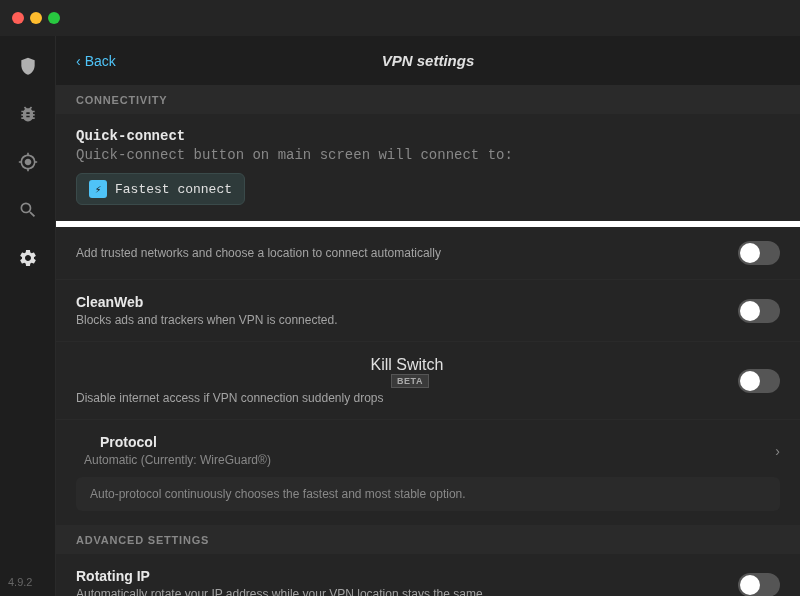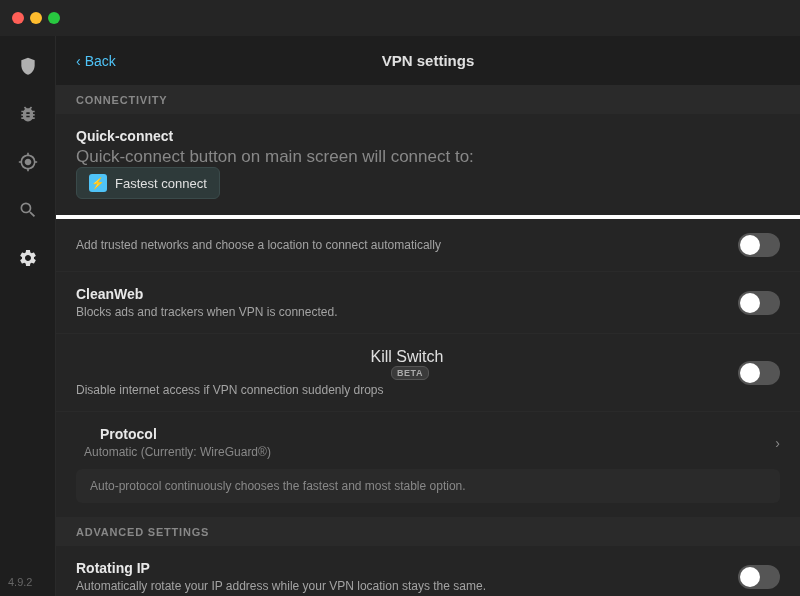--- a/index.html
+++ b/index.html
@@ -112,20 +112,21 @@
       color: #4fc3f7;
     }
 
     .header-title {
       position: absolute;
       left: 50%;
       transform: translateX(-50%);
       font-size: 15px;
       font-weight: 600;
       color: #e0e0e0;
+      font-style: italic;
     }
 
     
     .settings-scroll {
       flex: 1;
       overflow-y: auto;
       padding: 0;
     }
 
     .settings-scroll::-webkit-scrollbar {
@@ -196,34 +197,36 @@
       border-radius: 50%;
       background: #fff;
       top: 2px;
       left: 2px;
       transition: left 0.2s;
     }
 
     
     .quick-connect-item {
       padding: 14px 20px 16px;
-      border-bottom: 4px solid #ffffff;
+      border-bottom: 6px solid #ffffff;
       background: #252525;
+      font-family: Liberation Mono, monospace;
     }
 
     .quick-connect-title {
       font-size: 14px;
       font-weight: 600;
       color: #e8e8e8;
       margin-bottom: 3px;
     }
 
     .quick-connect-desc {
-      font-size: 17px;
-      color: #888;
+      font-size: 14px;
+      color: #888;
+      margin-bottom: 10px;
     }
 
     .fastest-location-btn {
       display: inline-flex;
       align-items: center;
       gap: 8px;
       background: #2e3a3a;
       border: 1px solid #3a4a4a;
       border-radius: 6px;
       padding: 6px 12px;
@@ -242,21 +245,21 @@
       align-items: center;
       justify-content: center;
       font-size: 11px;
       color: #1a1a1a;
     }
 
     
     .beta-badge {
       background: #3a3a3a;
       border: 1px solid #555;
-      border-radius: 6px;
+      border-radius: 0;
       padding: 1px 5px;
       font-size: 9px;
       font-weight: 700;
       color: #aaa;
       letter-spacing: 0.5px;
       text-transform: uppercase;
       margin-left: 6px;
       vertical-align: middle;
       text-align: right;
     }

